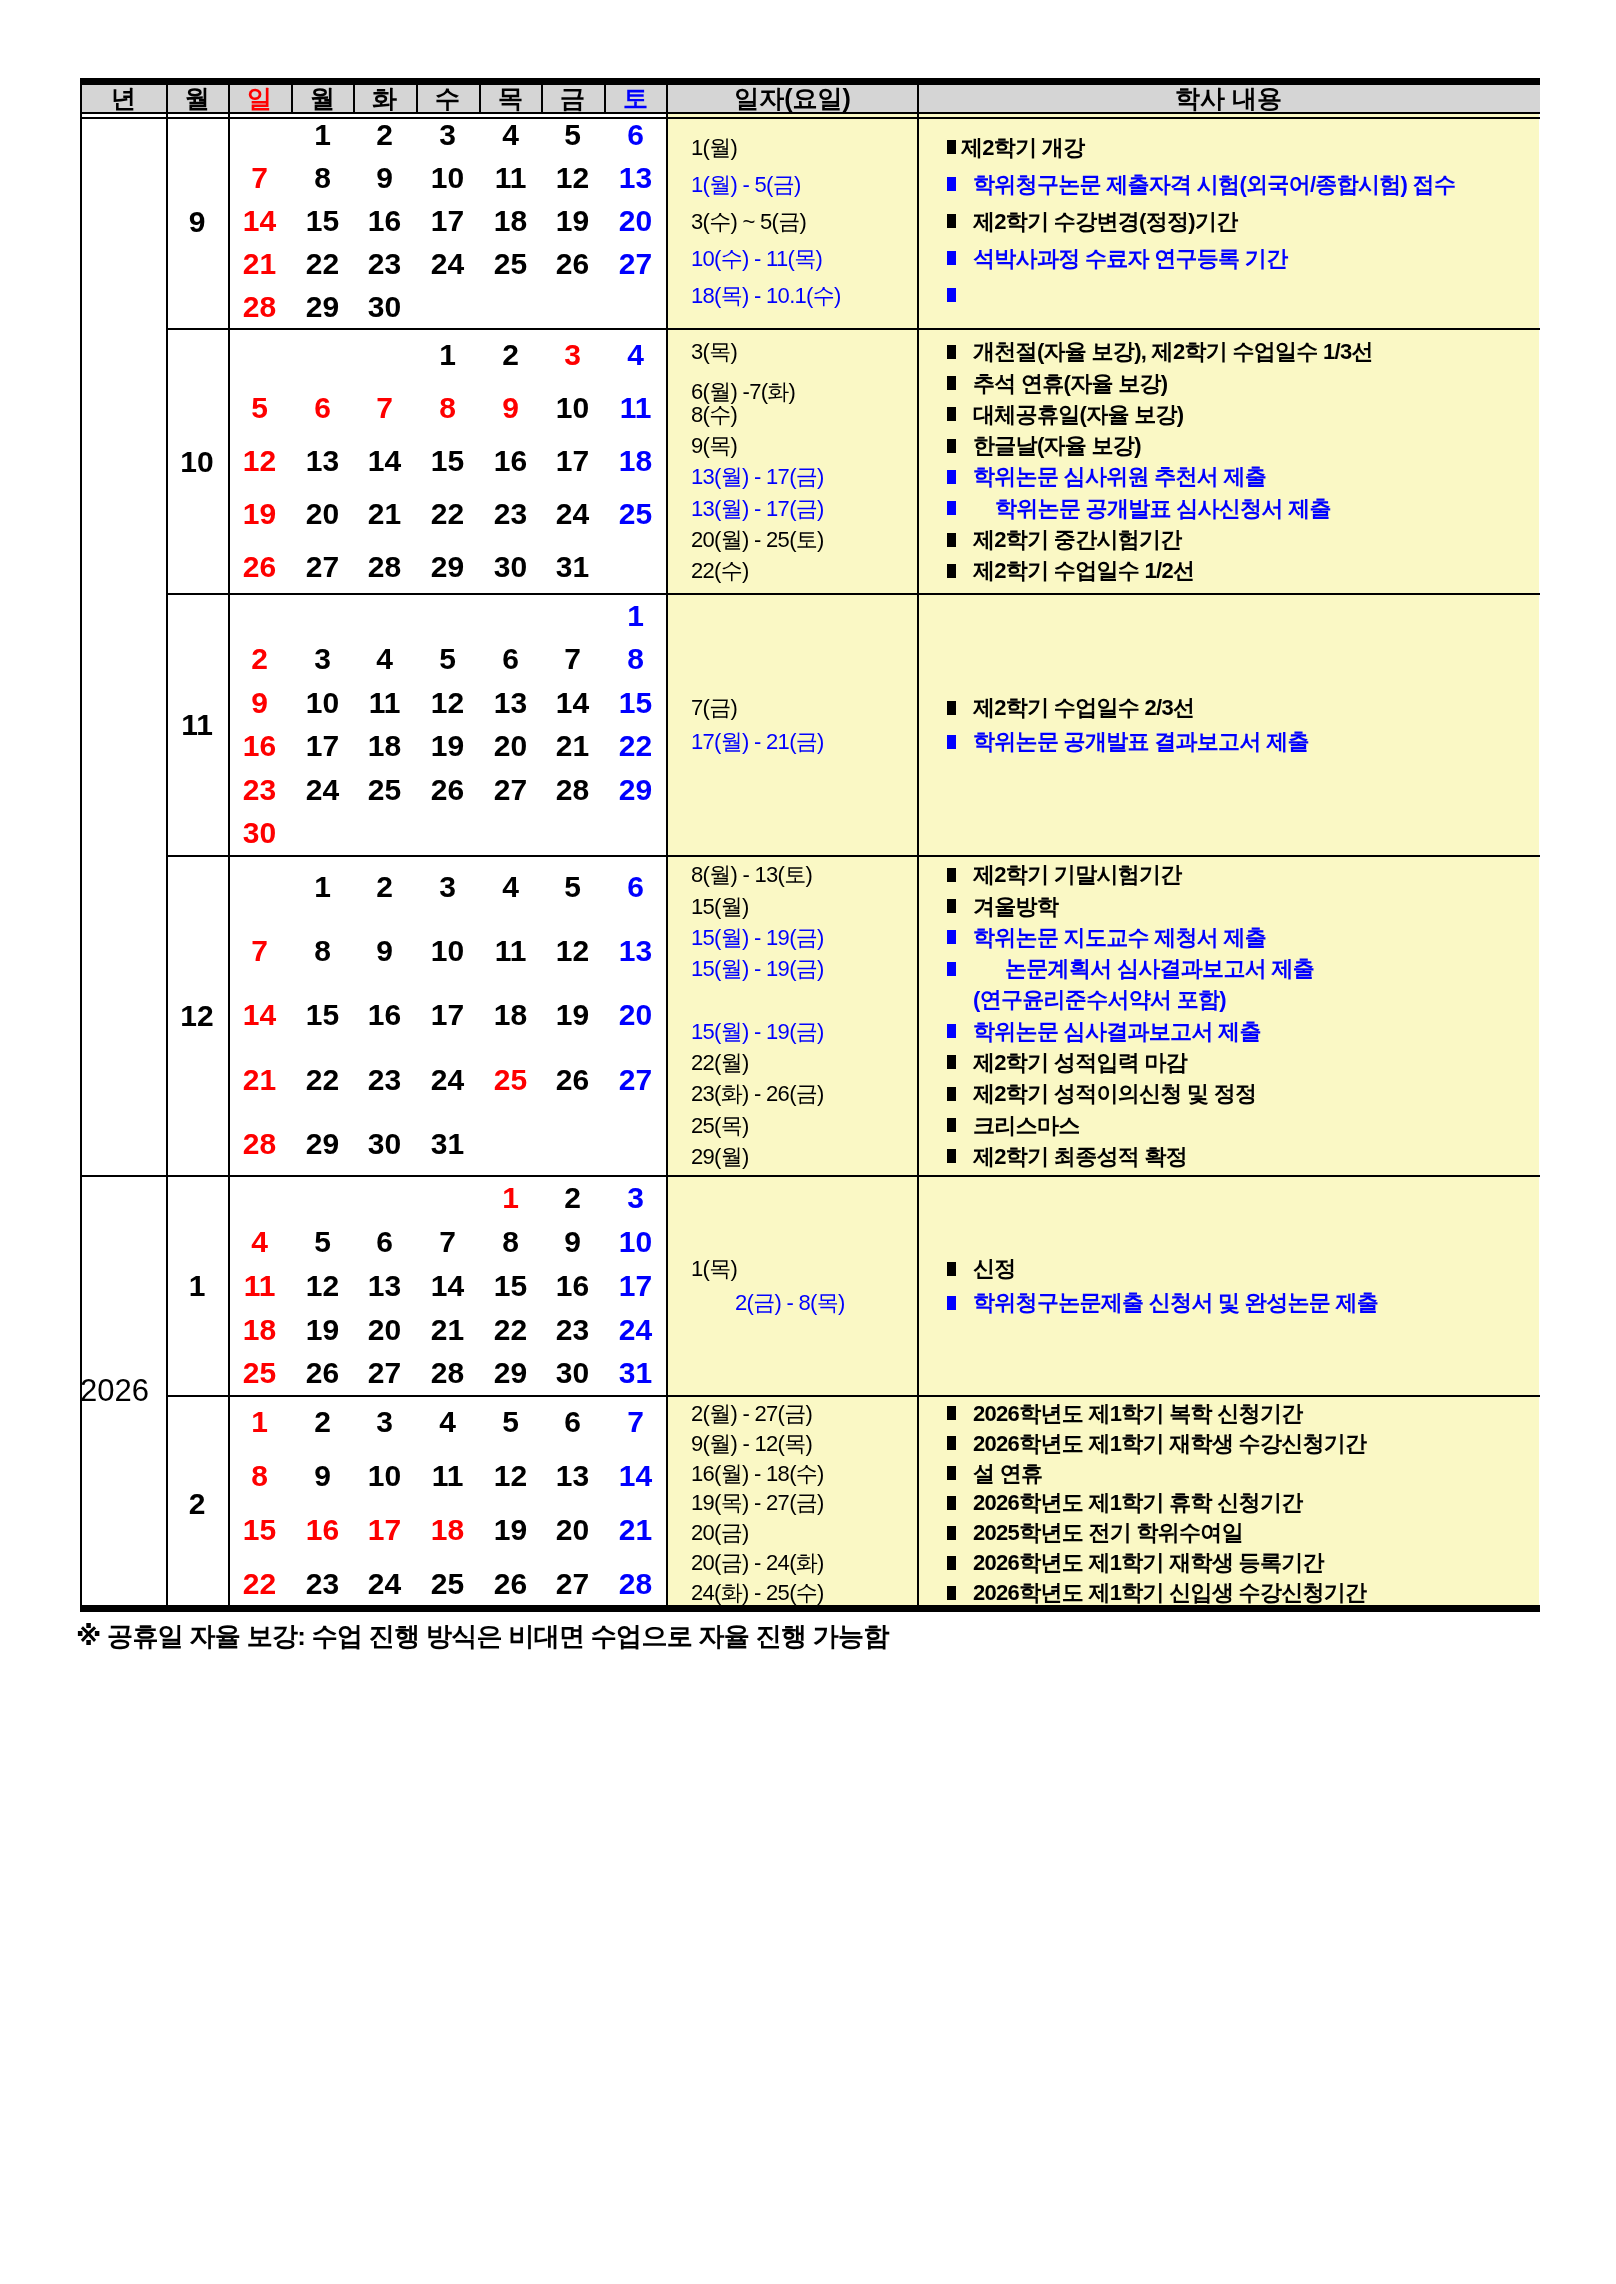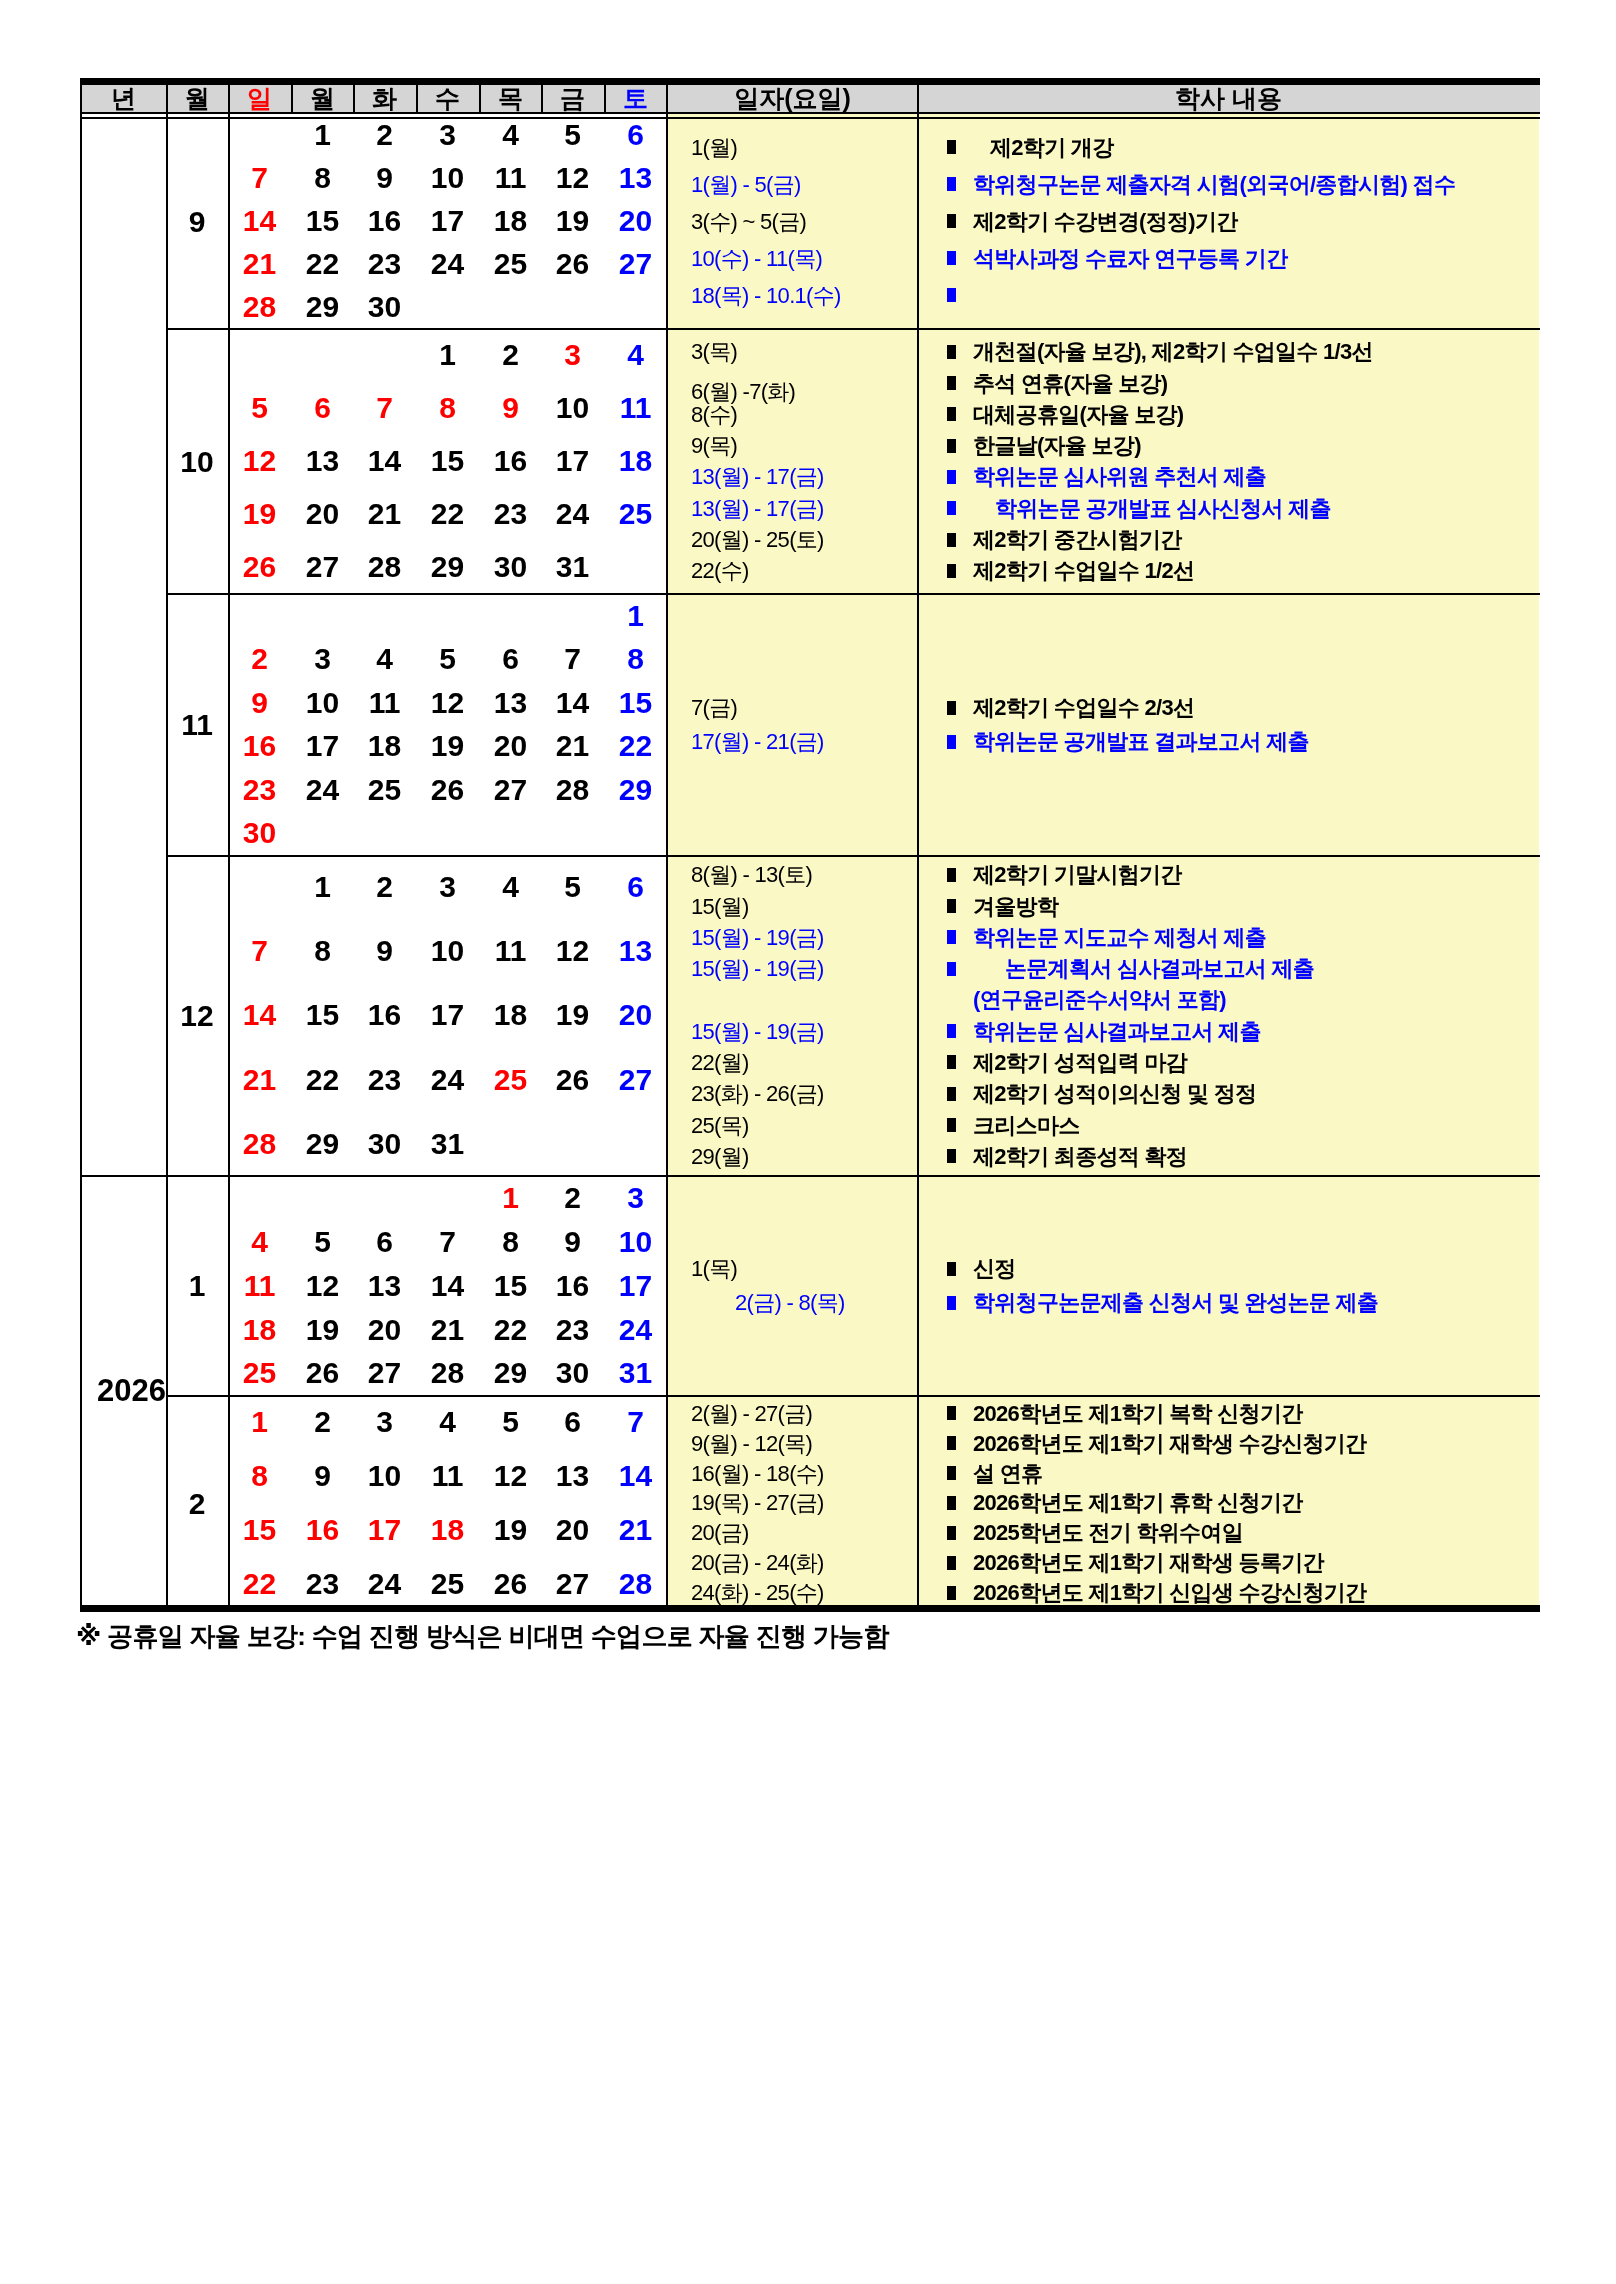--- a/index.html
+++ b/index.html
@@ -6,21 +6,21 @@
   .canvas{position:relative;width:1616px;height:2284px;background:#ffffff;
           font-family:"Liberation Sans","DejaVu Sans",sans-serif;overflow:hidden;}
   .cal-table{position:absolute;left:80px;top:78px;width:1460px;height:1533px;}
   .bgcol{position:absolute;background:var(--yellow);}
   .headbg{position:absolute;background:var(--gray);}
   .vline,.hline{position:absolute;background:#000;}
   .hcell{position:absolute;top:6.5px;height:27px;line-height:27px;text-align:center;
          font-weight:700;font-size:25px;white-space:nowrap;}
   .day{position:absolute;text-align:center;font-weight:700;font-size:30px;white-space:nowrap;}
   .month-label{position:absolute;text-align:center;font-weight:700;font-size:30px;}
-  .year-label{position:absolute;text-align:right;font-weight:700;font-size:31px;}
+  .year-label{position:absolute;text-align:left;font-weight:400;font-size:31px;}
   .item-date{position:absolute;font-size:22px;font-weight:400;white-space:nowrap;letter-spacing:-0.7px;}
   .item-text{position:absolute;font-size:22px;font-weight:700;white-space:nowrap;letter-spacing:-0.7px;}
   .bullet{position:absolute;width:9px;height:14.3px;}
   .footnote{position:absolute;left:76px;top:1617px;height:39px;line-height:39px;
             font-size:26px;font-weight:700;letter-spacing:-0.7px;white-space:nowrap;color:#000;}
   .c-k{color:var(--k);} .c-r{color:var(--r);} .c-b{color:var(--b);}
   .b-k{background:var(--k);} .b-b{background:var(--b);}
 </style>
 </head>
 <body>
@@ -88,21 +88,21 @@
       <div class="day c-k" style="left: 273px; width: 63px; top: 168px; height: 36px; line-height: 36px;">23</div>
       <div class="day c-k" style="left: 336px; width: 63px; top: 168px; height: 36px; line-height: 36px;">24</div>
       <div class="day c-k" style="left: 399px; width: 63px; top: 168px; height: 36px; line-height: 36px;">25</div>
       <div class="day c-k" style="left: 461px; width: 63px; top: 168px; height: 36px; line-height: 36px;">26</div>
       <div class="day c-b" style="left: 524px; width: 63px; top: 168px; height: 36px; line-height: 36px;">27</div>
       <div class="day c-r" style="left: 148px; width: 63px; top: 211px; height: 36px; line-height: 36px;">28</div>
       <div class="day c-k" style="left: 211px; width: 63px; top: 211px; height: 36px; line-height: 36px;">29</div>
       <div class="day c-k" style="left: 273px; width: 63px; top: 211px; height: 36px; line-height: 36px;">30</div>
       <div class="item-date c-k" style="left: 611px; top: 51px; height: 37px; line-height: 37px;">1(월)</div>
       <div class="bullet b-k" style="left: 867px; top: 62px;"></div>
-      <div class="item-text c-k" style="left: 910px; top: 51px; height: 37px; line-height: 37px; text-align: right;">제2학기 개강</div>
+      <div class="item-text c-k" style="left: 881px; top: 51px; height: 37px; line-height: 37px; text-align: right;">제2학기 개강</div>
       <div class="item-date c-b" style="left: 611px; top: 88px; height: 37px; line-height: 37px;">1(월) - 5(금)</div>
       <div class="bullet b-b" style="left: 867px; top: 99px;"></div>
       <div class="item-text c-b" style="left: 893px; top: 88px; height: 37px; line-height: 37px;">학위청구논문 제출자격 시험(외국어/종합시험) 접수</div>
       <div class="item-date c-k" style="left: 611px; top: 125px; height: 37px; line-height: 37px;">3(수) ~ 5(금)</div>
       <div class="bullet b-k" style="left: 867px; top: 136px;"></div>
       <div class="item-text c-k" style="left: 893px; top: 125px; height: 37px; line-height: 37px;">제2학기 수강변경(정정)기간</div>
       <div class="item-date c-b" style="left: 611px; top: 162px; height: 37px; line-height: 37px;">10(수) - 11(목)</div>
       <div class="bullet b-b" style="left: 867px; top: 173px;"></div>
       <div class="item-text c-b" style="left: 893px; top: 162px; height: 37px; line-height: 37px;">석박사과정 수료자 연구등록 기간</div>
       <div class="item-date c-b" style="left: 611px; top: 199px; height: 37px; line-height: 37px;">18(목) - 10.1(수)</div>

